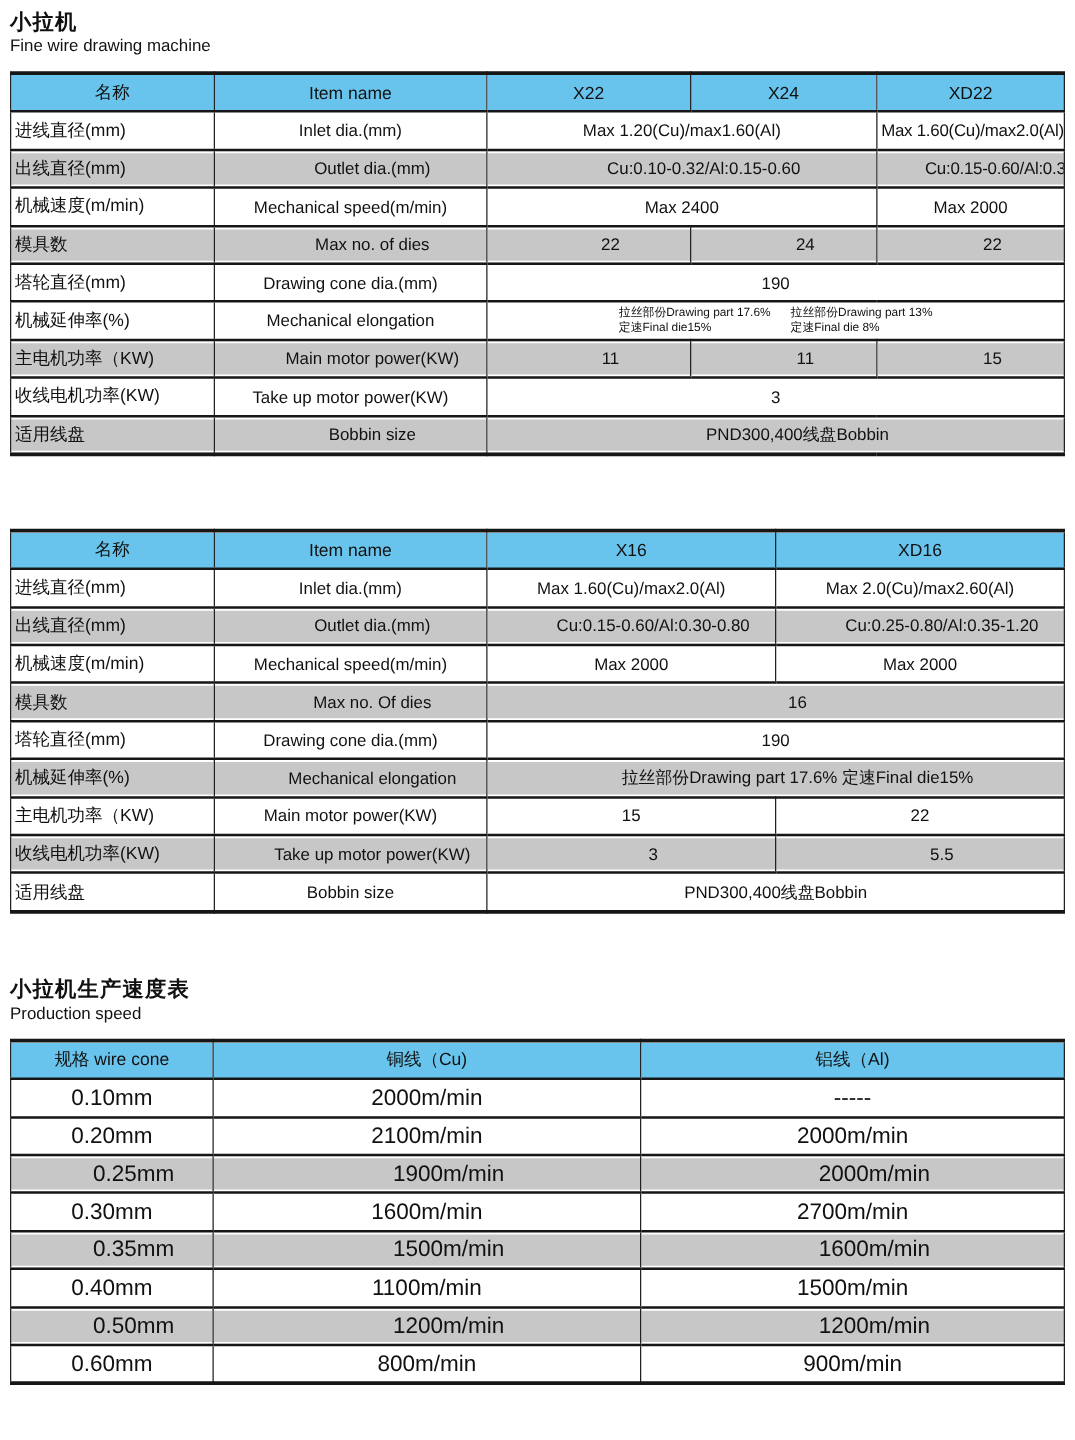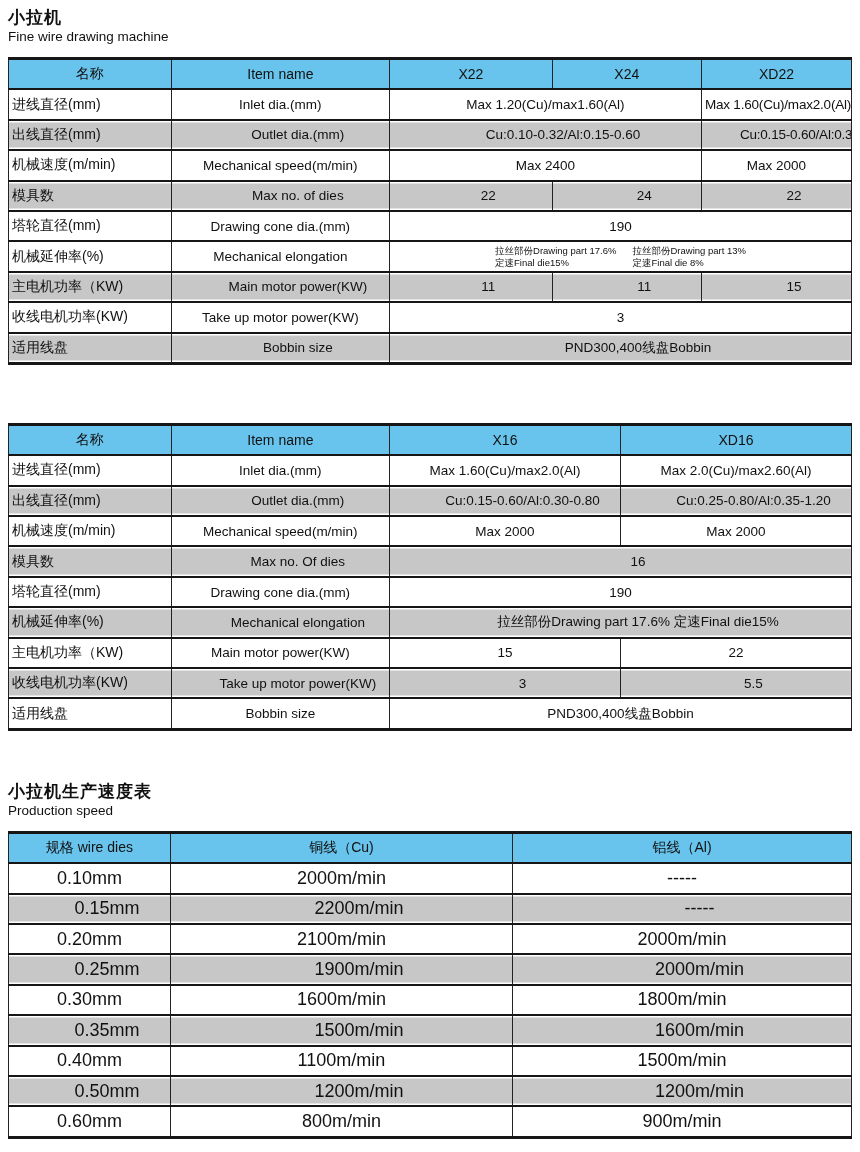--- a/index.html
+++ b/index.html
@@ -233,48 +233,43 @@
 
   <div id="speed-table-wrap">
     <table class="spec" id="t3">
       <colgroup>
         <col style="width:19.2%">
           <col style="width:40.6%">
           <col style="width:40.2%">
       </colgroup>
       <tbody>
           <tr>
-            <th>规格 wire dies</th>
+            <th>规格 wire cone</th>
             <th>铜线（Cu)</th>
             <th>铝线（Al)</th>
           </tr>
           <tr>
             <td>0.10mm</td>
             <td>2000m/min</td>
-            <td>-----</td>
-          </tr>
-          <tr class="shade">
-            <td>0.15mm</td>
-            <td>2200m/min</td>
             <td>-----</td>
           </tr>
           <tr>
             <td>0.20mm</td>
             <td>2100m/min</td>
             <td>2000m/min</td>
           </tr>
           <tr class="shade">
             <td>0.25mm</td>
             <td>1900m/min</td>
             <td>2000m/min</td>
           </tr>
           <tr>
             <td>0.30mm</td>
             <td>1600m/min</td>
-            <td>1800m/min</td>
+            <td>2700m/min</td>
           </tr>
           <tr class="shade">
             <td>0.35mm</td>
             <td>1500m/min</td>
             <td>1600m/min</td>
           </tr>
           <tr>
             <td>0.40mm</td>
             <td>1100m/min</td>
             <td>1500m/min</td>

